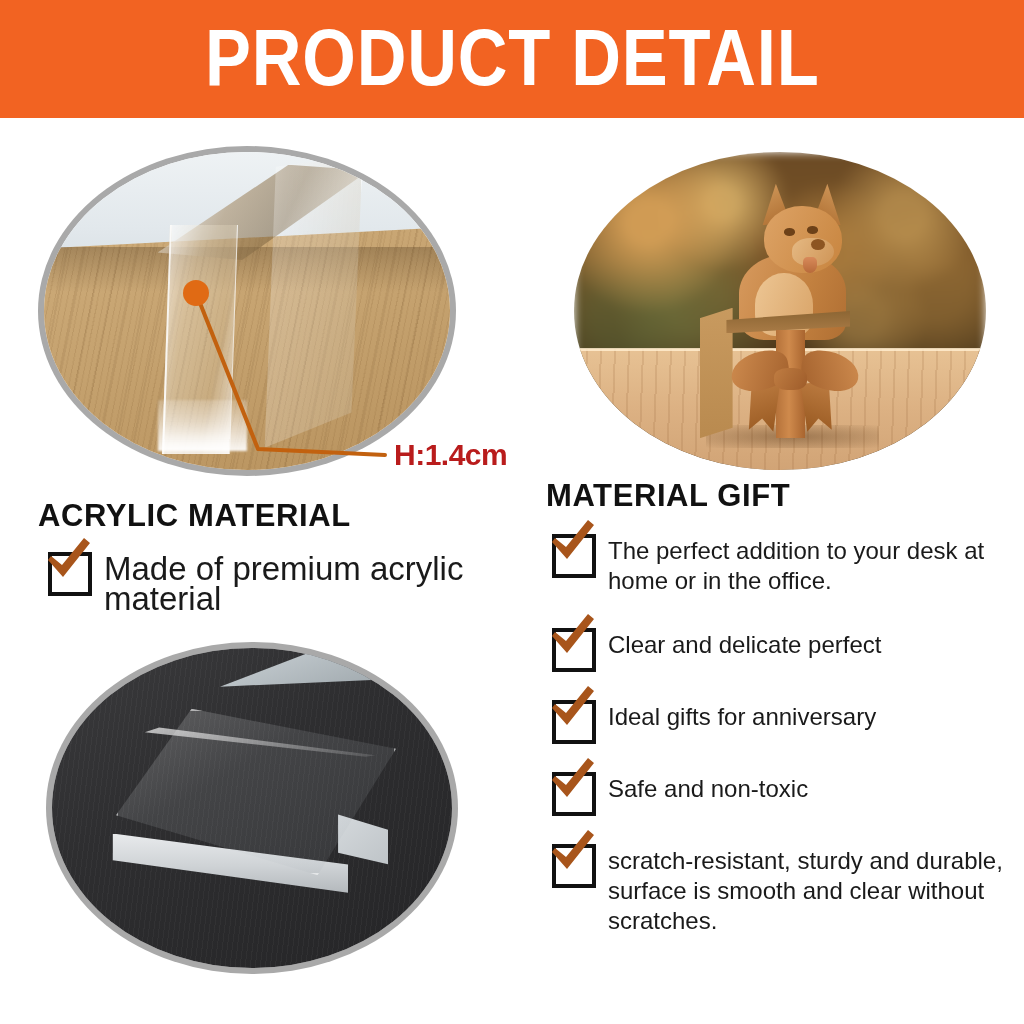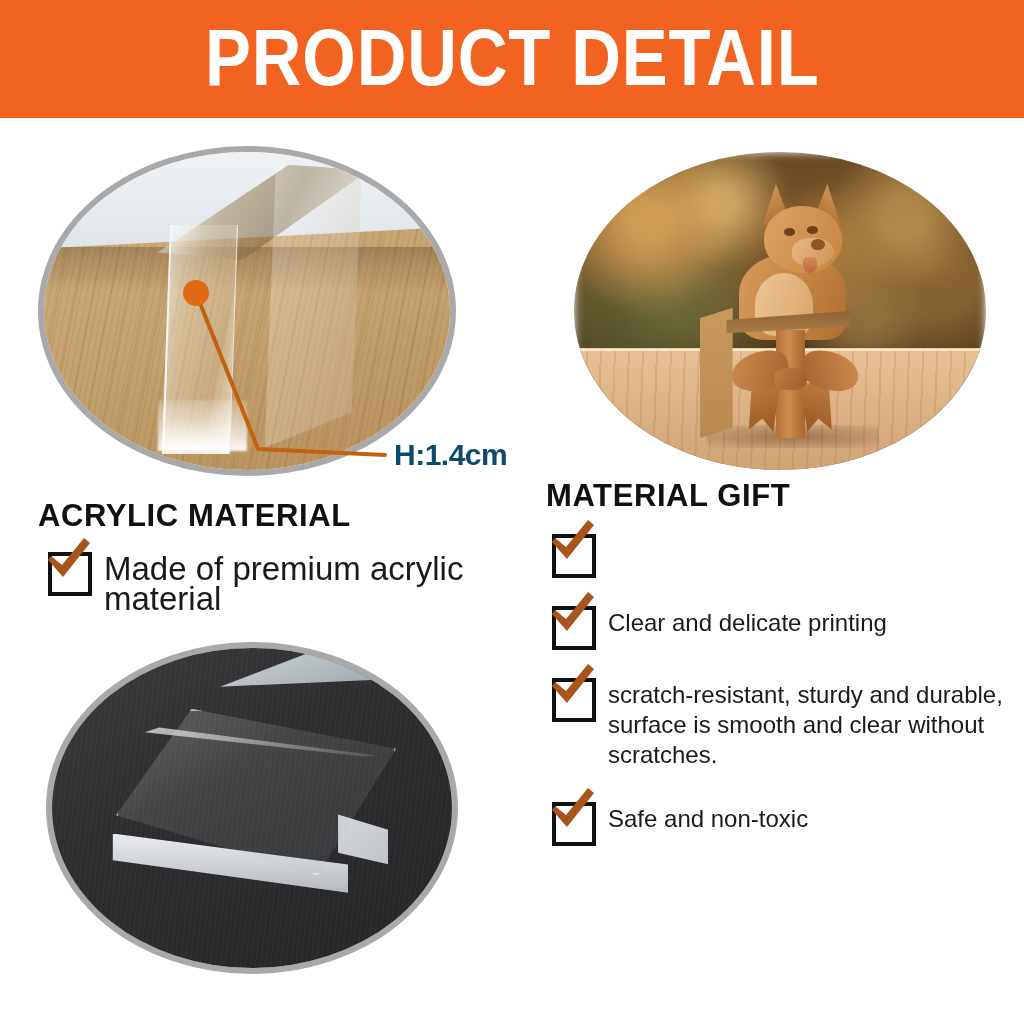--- a/index.html
+++ b/index.html
@@ -298,21 +298,21 @@
   }
 
   
   #callout-layer {
     position: absolute; left: 0; top: 0; width: 1024px; height: 1024px;
     pointer-events: none;
   }
   #callout-label {
     position: absolute;
     left: 394px; top: 438px;
-    color: #0c4a6e;
+    color: #b91c1c;
     font-size: 30px;
     font-weight: bold;
     letter-spacing: -0.5px;
     white-space: nowrap;
   }
 
   
   .section-heading {
     position: absolute;
     color: #111111;
@@ -454,52 +454,64 @@
 
   <div class="feature-item">
     <span class="check-wrap">
       <span class="check-box"></span>
       <span class="check-mark">
         <svg viewBox="0 0 54 54" xmlns="http://www.w3.org/2000/svg" aria-hidden="true">
           <path d="M6 26 L9 22 L20 31 L42 4 L48 9 L21 43 Z" fill="#a8551b"></path>
         </svg>
       </span>
     </span>
+    <span class="feature-text">The perfect addition to your desk at home or in the office.</span>
   </div>
 
   <div class="feature-item">
     <span class="check-wrap">
       <span class="check-box"></span>
       <span class="check-mark">
         <svg viewBox="0 0 54 54" xmlns="http://www.w3.org/2000/svg" aria-hidden="true">
           <path d="M6 26 L9 22 L20 31 L42 4 L48 9 L21 43 Z" fill="#a8551b"></path>
         </svg>
       </span>
     </span>
-    <span class="feature-text">Clear and delicate printing</span>
-  </div>
-
+    <span class="feature-text">Clear and delicate perfect</span>
+  </div>
+
+  <div class="feature-item">
+    <span class="check-wrap">
+      <span class="check-box"></span>
+      <span class="check-mark">
+        <svg viewBox="0 0 54 54" xmlns="http://www.w3.org/2000/svg" aria-hidden="true">
+          <path d="M6 26 L9 22 L20 31 L42 4 L48 9 L21 43 Z" fill="#a8551b"></path>
+        </svg>
+      </span>
+    </span>
+    <span class="feature-text">Ideal gifts for anniversary</span>
+  </div>
+
+  <div class="feature-item">
+    <span class="check-wrap">
+      <span class="check-box"></span>
+      <span class="check-mark">
+        <svg viewBox="0 0 54 54" xmlns="http://www.w3.org/2000/svg" aria-hidden="true">
+          <path d="M6 26 L9 22 L20 31 L42 4 L48 9 L21 43 Z" fill="#a8551b"></path>
+        </svg>
+      </span>
+    </span>
+    <span class="feature-text">Safe and non-toxic</span>
+  </div>
 
   <div class="feature-item">
     <span class="check-wrap">
       <span class="check-box"></span>
       <span class="check-mark">
         <svg viewBox="0 0 54 54" xmlns="http://www.w3.org/2000/svg" aria-hidden="true">
           <path d="M6 26 L9 22 L20 31 L42 4 L48 9 L21 43 Z" fill="#a8551b"></path>
         </svg>
       </span>
     </span>
     <span class="feature-text">scratch-resistant, sturdy and durable, surface is smooth and clear without scratches.</span>
   </div>
 
-  <div class="feature-item">
-    <span class="check-wrap">
-      <span class="check-box"></span>
-      <span class="check-mark">
-        <svg viewBox="0 0 54 54" xmlns="http://www.w3.org/2000/svg" aria-hidden="true">
-          <path d="M6 26 L9 22 L20 31 L42 4 L48 9 L21 43 Z" fill="#a8551b"></path>
-        </svg>
-      </span>
-    </span>
-    <span class="feature-text">Safe and non-toxic</span>
-  </div>
-
 </div>
 
 </body></html>

